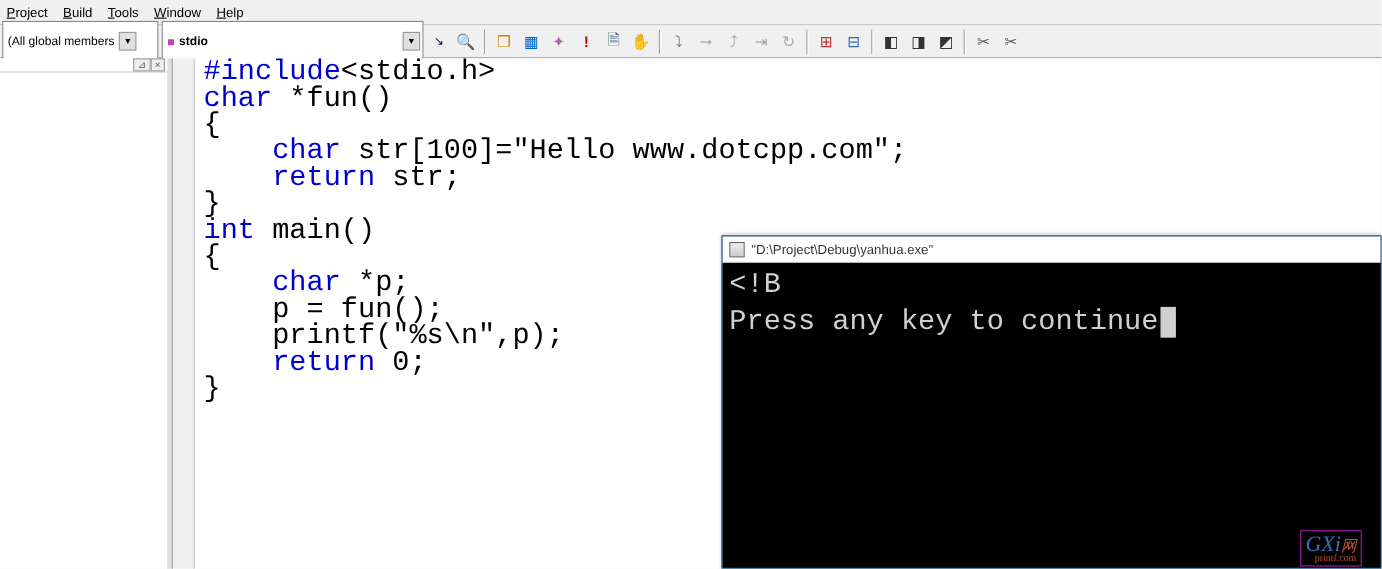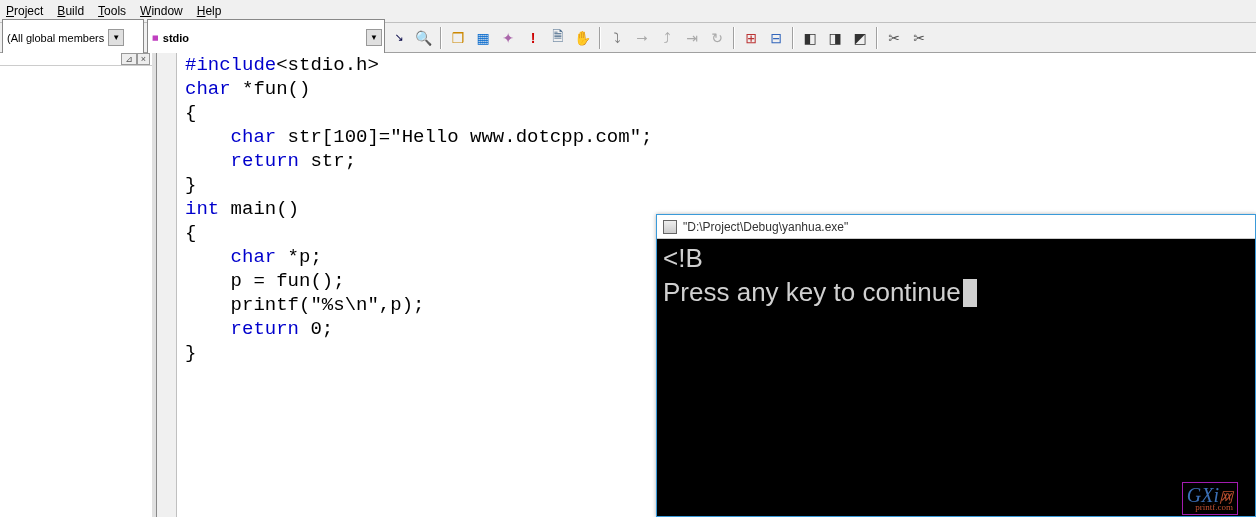--- a/index.html
+++ b/index.html
@@ -103,21 +103,21 @@
 }
 .gutter {
   position: absolute;
   left: 0; top: 0; bottom: 0;
   width: 20px;
   background: #f0f0f0;
   border-right: 1px solid #c0c0c0;
 }
 pre.code {
   font-family: "NSimSun","SimSun","Courier New",monospace;
-  font-size: 19px;
+  font-size: 26px;
   line-height: 24px;
   white-space: pre;
   margin-left: 28px;
   padding-top: 0px;
 }
 .kw-blue { color: #0000cc; }
 .txt { color: #000; }
 .console {
   position: absolute;
   left: 656px;
@@ -143,21 +143,21 @@
 }
 .cicon {
   width: 14px; height: 14px;
   border: 1px solid #666;
   background: linear-gradient(#eee,#ccc);
 }
 .console-body {
   flex: 1;
   background: #000;
   color: #d0d0d0;
-  font-family: Liberation Sans, sans-serif;
+  font-family: Liberation Mono, monospace;
   font-size: 26px;
   line-height: 34px;
   padding: 2px 6px;
   white-space: pre;
 }
 .cursor {
   display:inline-block;
   width: 14px; height: 28px;
   background: #d0d0d0;
   vertical-align: text-bottom;

